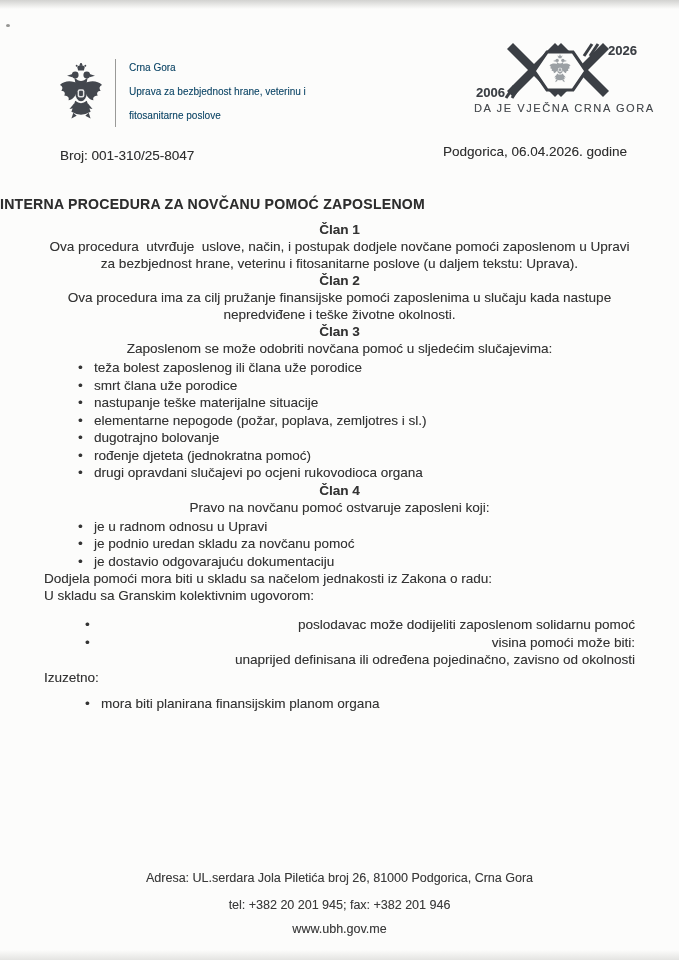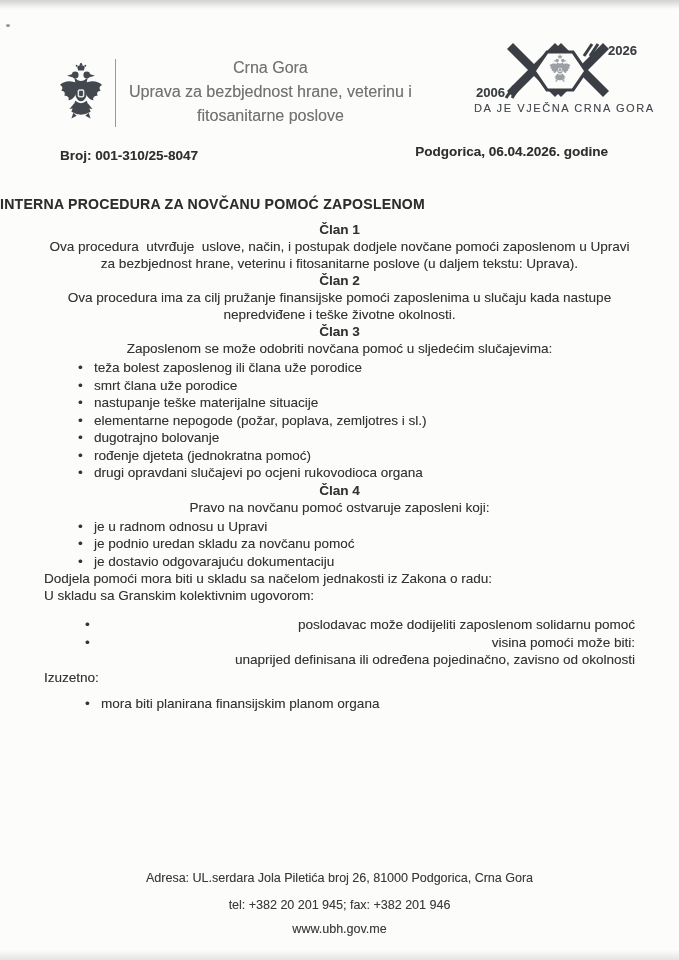--- a/index.html
+++ b/index.html
@@ -14,33 +14,33 @@
     background:linear-gradient(180deg, rgba(176,176,173,0.55), rgba(250,250,249,0)); }
   .scan-bottom { position:absolute; bottom:0; left:0; right:0; height:10px;
     background:linear-gradient(0deg, rgba(198,198,195,0.45), rgba(250,250,249,0)); }
   .speck { position:absolute; left:6px; top:24px; width:4px; height:3px;
     background:#7a7a78; border-radius:50%; opacity:0.8; }
 
   
   .org { position:absolute; left:57px; top:56px; display:flex; align-items:flex-start; }
   .coat-svg { width:48px; height:80px; color:#43474e; flex:0 0 auto; }
   .org-divider { width:1px; height:68px; background:#9a9a98; margin:3px 13px 0 10px; }
-  .org-text { font-size:16px; color:#737373; padding-top:5px;text-align:center; }
+  .org-text { font-size:10px; color:#0c4a6e; padding-top:5px; }
   .org-text .line { line-height:14px; margin-bottom:10px; white-space:nowrap; }
 
   
   .anniv { position:absolute; right:40px; top:42px; width:165px; color:#3b3f45; }
   .anniv svg { display:block; }
   .anniv .slogan { font-size:11px; letter-spacing:1.6px; color:#44484d;
     margin-top:2px; white-space:nowrap; }
 
   
-  .ref-row { position:absolute; top:148px; left:60px; right:71px;
+  .ref-row { position:absolute; top:148px; left:60px; right:52px;
     display:flex; justify-content:space-between;
-    font-weight:bold; font-size:13.5px; color:#2f2f2f;text-align:right; }
+    font-weight:normal; font-size:13.5px; color:#2f2f2f;text-align:right; }
   .ref-row .place-date { transform:translateY(-4px); }
 
   
   .doc-title { position:absolute; top:196px; left:0; right:0; text-align:left;
     font-weight:bold; font-size:14px; letter-spacing:0.3px; color:#2d2d2d; }
 
   
   .body { position:absolute; top:221px; left:44px; width:591px;
     font-size:13.5px; line-height:17px; color:#333333; }
   .clan-h { font-weight:bold; text-align:center; line-height:17px; }

